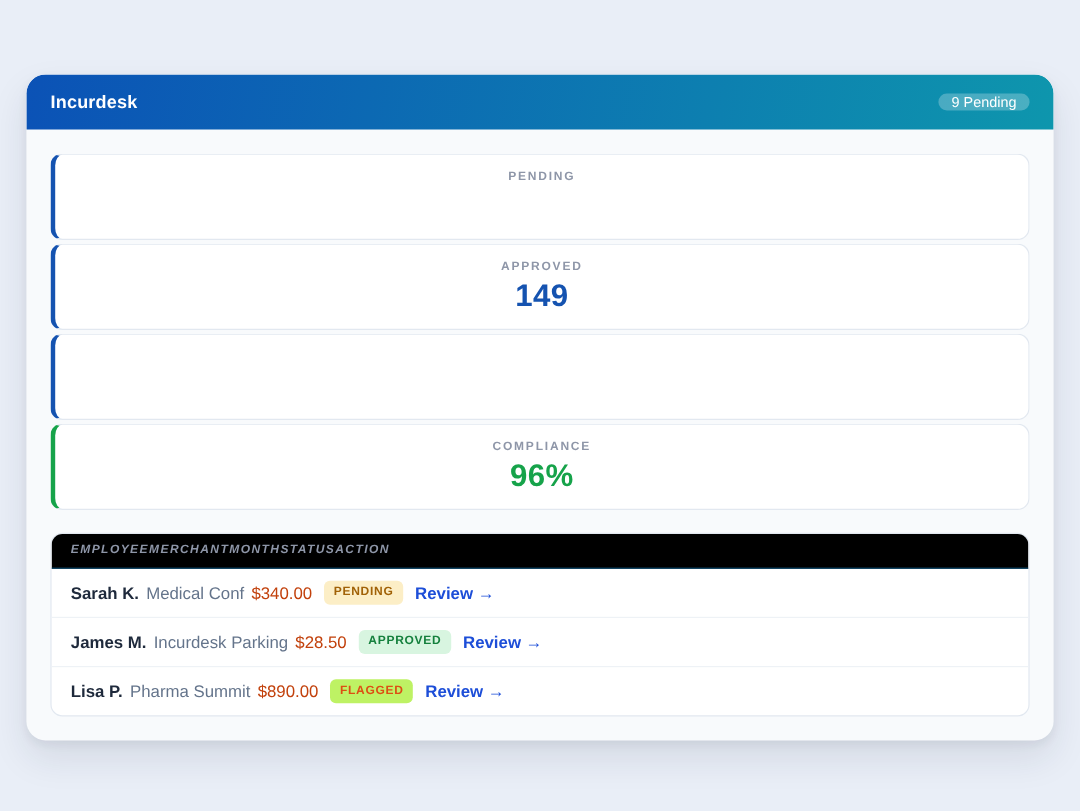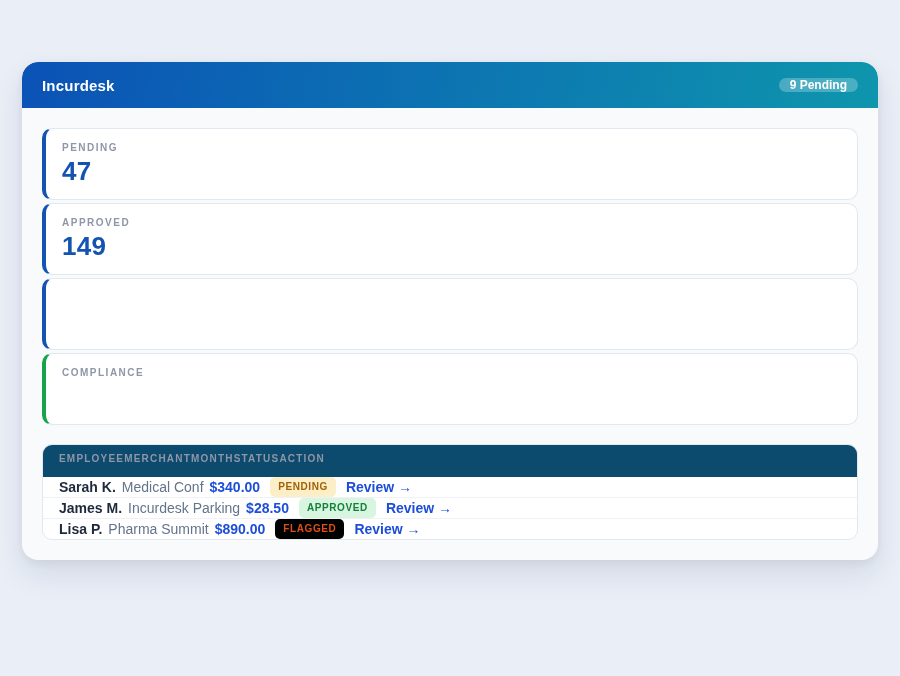--- a/index.html
+++ b/index.html
@@ -9,41 +9,42 @@
     font-family: "Liberation Sans", "DejaVu Sans", sans-serif;
     overflow: hidden;
   }
   .panel {
     width: 856px;
     margin: 62px 22px 16px 22px;
     background: #f8fafc;
     border-radius: 16px;
     box-shadow: 0 14px 30px rgba(30,41,59,.10), 0 3px 8px rgba(30,41,59,.06);
     overflow: hidden;
+    text-align: center;
   }
   .app-header {
     height: 46px;
     background: linear-gradient(100deg, #0b52b6 0%, #0e96ad 100%);
     border-radius: 16px 16px 0 0;
     display: flex;
     align-items: center;
     justify-content: space-between;
     padding: 0 20px;
   }
   .app-title {
     color: #ffffff;
     font-size: 15px;
     font-weight: bold;
     letter-spacing: .2px;
   }
   .header-badge {
     background: rgba(255,255,255,.25);
     color: #ffffff;
     font-size: 12px;
-    font-weight: bold;
+    font-weight: normal;
     padding: 0 11px;
     border-radius: 999px;
     line-height: 1.2;
   }
   .content { padding: 20px; }
   .stat-card {
     background: #ffffff;
     border: 1px solid #e2e8f0;
     border-left: 4px solid #1553b0;
     border-radius: 10px;
@@ -71,59 +72,60 @@
   }
   .stat-card.accent-green .stat-value { color: #16a34a; }
   .table-card {
     margin-top: 19px;
     background: #ffffff;
     border: 1px solid #e2e8f0;
     border-radius: 10px;
     overflow: hidden;
   }
   .table-head {
-    background: #0c4a6e;
-    border-bottom: 4px solid #0c4a6e;
+    background: #000000;
+    border-bottom: 1px solid #0c4a6e;
     padding: 8px 16px;
     display: flex;
     gap: 0;
+    font-style: italic;
   }
   .th {
     font-size: 10px;
     font-weight: bold;
     letter-spacing: 1.2px;
     color: #8e96a8;
     line-height: 1.2;
   }
   .table-row {
     display: flex;
     align-items: center;
     gap: 6px;
-    padding: 0 16px;
+    padding: 10px 16px;
     border-bottom: 1px solid #eef2f6;
     font-size: 14px;
     line-height: 20px;
   }
   .table-row:last-child { border-bottom: none; }
   .cell-employee { font-weight: bold; color: #1e293b; }
   .cell-merchant { color: #64748b; }
-  .cell-amount { font-weight: bold; color: #1d4ed8; }
+  .cell-amount { font-weight: normal; color: #c2410c; }
   .status-badge {
     display: inline-block;
     font-size: 10px;
     font-weight: bold;
     letter-spacing: .6px;
     padding: 4px 8px;
     border-radius: 5px;
     line-height: 1.2;
     margin: 0 4px;
   }
   .status-badge.pending  { background: #fceec6; color: #a16207; }
   .status-badge.approved { background: #d8f5e0; color: #15803d; }
-  .status-badge.flagged  { background: #000000; color: #dd4f13; }
+  .status-badge.flagged  { background: #bef264; color: #dd4f13; }
   .action-link {
     font-weight: bold;
     color: #1d4ed8;
     text-decoration: none;
     cursor: pointer;
   }
 </style>
 </head>
 <body>
 
@@ -131,33 +133,33 @@
 
   <div class="app-header">
     <span class="app-title">Incurdesk</span>
     <span class="header-badge">9 Pending</span>
   </div>
 
   <div class="content">
 
     <div class="stat-card">
       <span class="stat-label">PENDING</span>
-      <span class="stat-value">47</span>
     </div>
 
     <div class="stat-card">
       <span class="stat-label">APPROVED</span>
       <span class="stat-value">149</span>
     </div>
 
     <div class="stat-card">
     </div>
 
     <div class="stat-card accent-green">
       <span class="stat-label">COMPLIANCE</span>
+      <span class="stat-value">96%</span>
     </div>
 
     <div class="table-card">
 
       <div class="table-head">
         <span class="th">EMPLOYEE</span>
         <span class="th">MERCHANT</span>
         <span class="th">MONTH</span>
         <span class="th">STATUS</span>
         <span class="th">ACTION</span>

